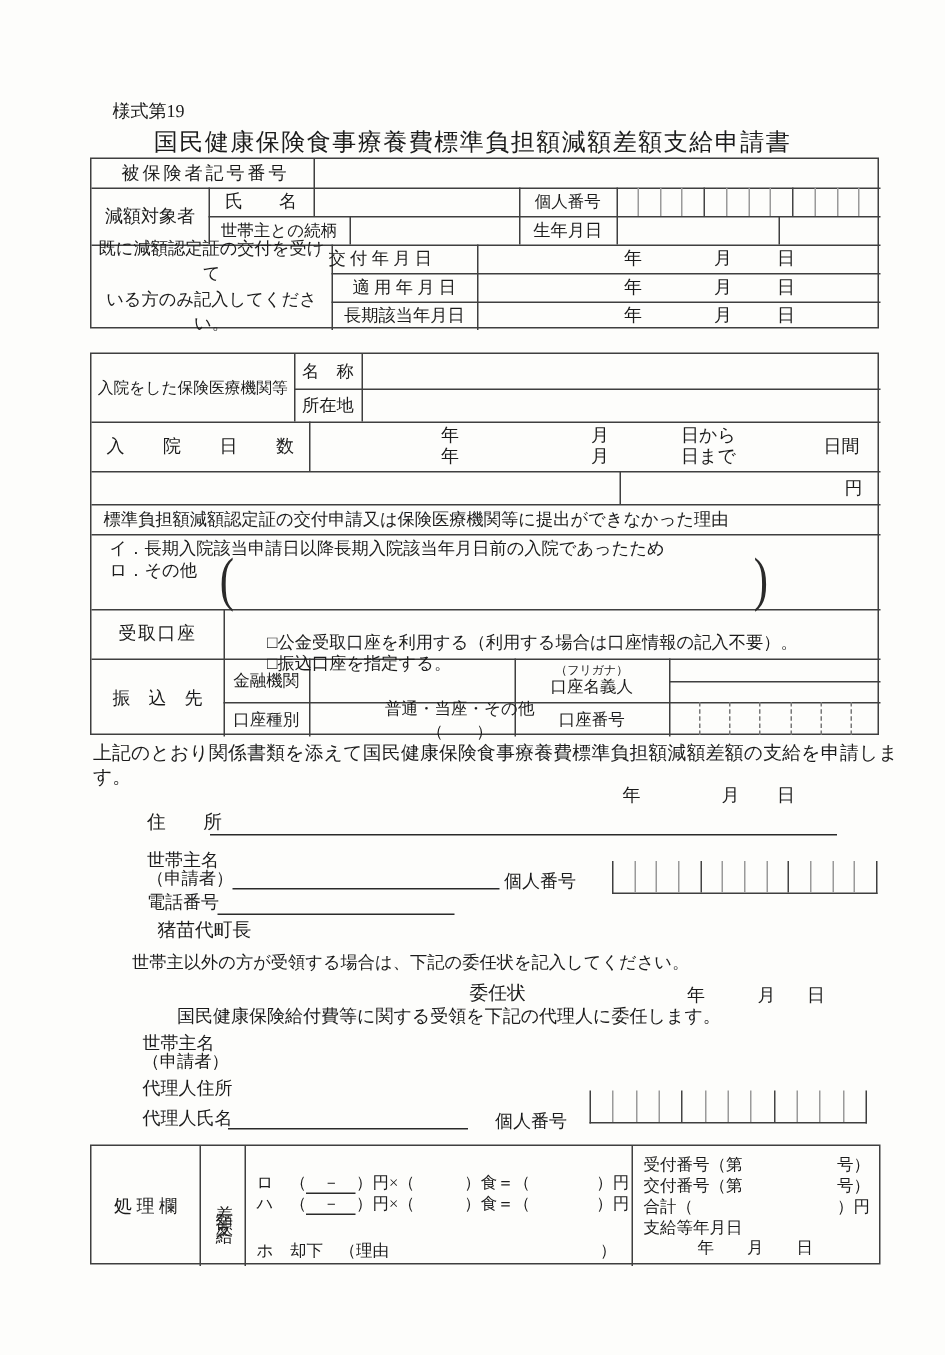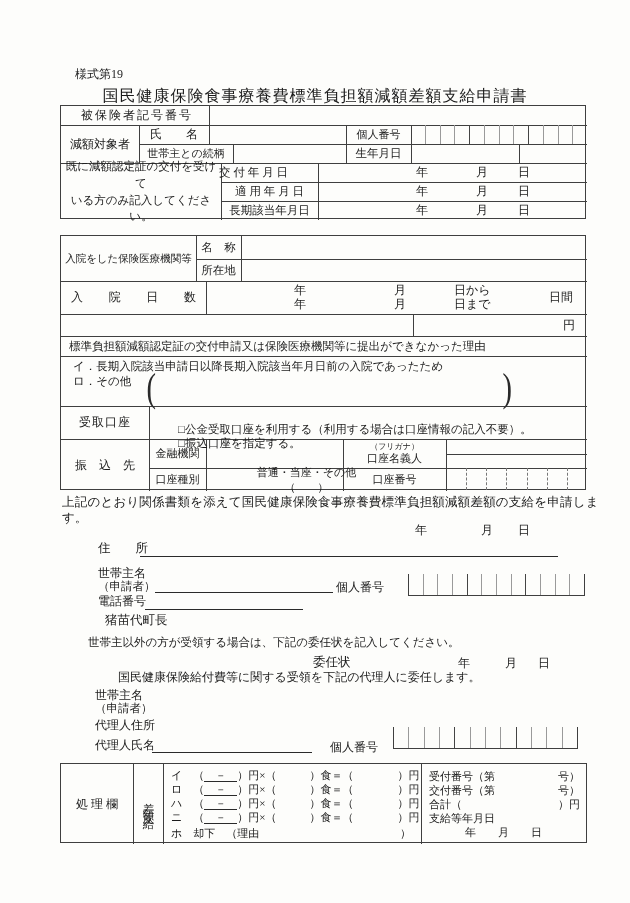--- a/index.html
+++ b/index.html
@@ -272,24 +272,22 @@
   <div class="blk" style="left:60px;top:763px;width:527px;height:80px;">
     <div class="vl" style="left:72px;top:0;height:80px;"></div>
     <div class="vl" style="left:102px;top:0;height:80px;"></div>
     <div class="vl" style="left:360px;top:0;height:80px;"></div>
 
     <div class="cell ctr" style="left:0;top:0;width:72px;height:80px;">処 理 欄</div>
     <div class="cell ctr" style="left:72px;top:0;width:30px;height:80px;">
       <span class="vert f115">差額支給</span>
     </div>
 
-    <div class="t f11" style="left:110px;top:5px;"><span>イ</span>　<span>（</span><span class="u">　－　</span><span>）</span><span>円×（　　　）食＝（　　　　）円</span></div>
     <div class="t f11" style="left:110px;top:33px;"><span>ハ</span>　<span>（</span><span class="u">　－　</span><span>）</span><span>円×（　　　）食＝（　　　　）円</span></div>
     <div class="t f11" style="left:110px;top:19px;"><span>ロ</span>　<span>（</span><span class="u">　－　</span><span>）</span><span>円×（　　　）食＝（　　　　）円</span></div>
-    <div class="t f11" style="left:110px;top:47px;"><span>ニ</span>　<span>（</span><span class="u">　－　</span><span>）</span><span>円×（　　　）食＝（　　　　）円</span></div>
     <div class="prline f11" style="left:110px;top:62px;width:240px;">
       <span>ホ　却下　（理由</span><span>）</span>
     </div>
 
     <div class="prline f11" style="left:368px;top:5px;width:151px;">
       <span>受付番号（第</span><span>号）</span>
     </div>
     <div class="prline f11" style="left:368px;top:19px;width:151px;">
       <span>交付番号（第</span><span>号）</span>
     </div>

